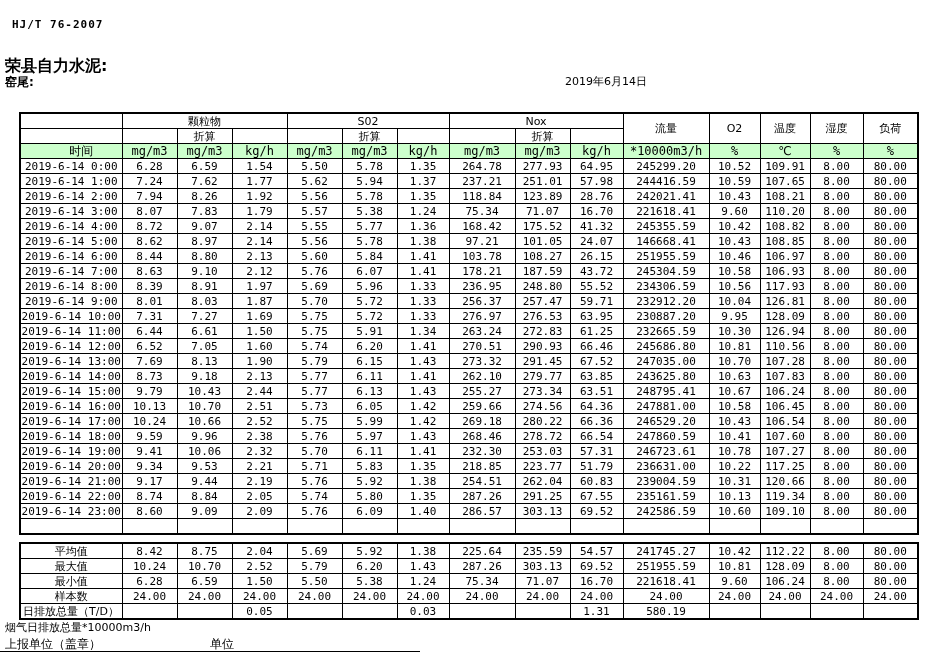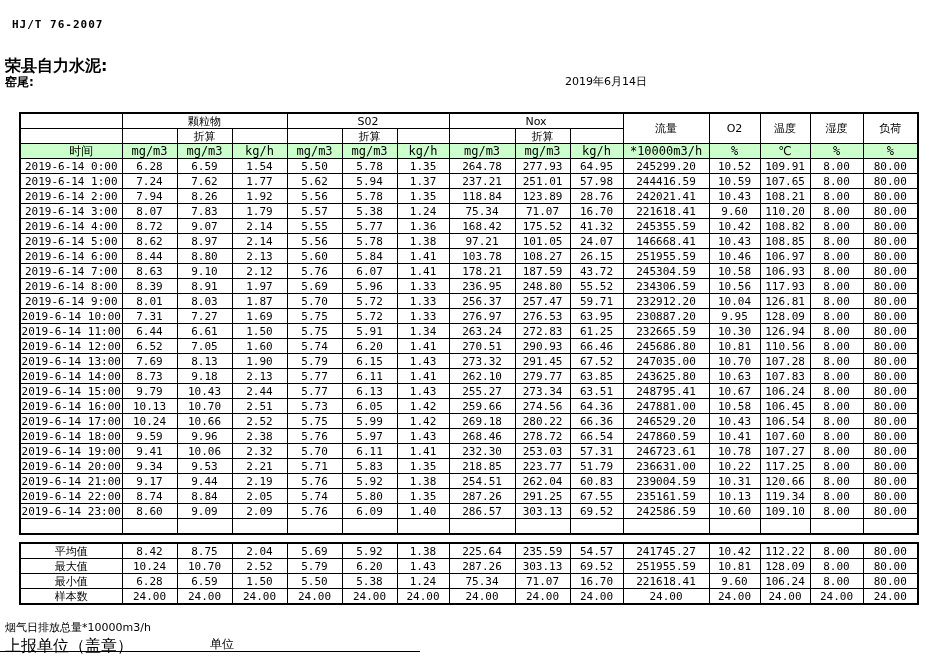--- a/index.html
+++ b/index.html
@@ -16,21 +16,21 @@
   table.main td{border:1px solid #000;height:14px;line-height:13px;padding:0;font-size:11px;overflow:hidden;white-space:nowrap;text-align:center;}
   td.grp{font-size:12px;}
   tr.units td{background:#ccffcc;font-size:12px;font-family:"DejaVu Sans Mono","DejaVu Sans",monospace;}
   tr.units td.thdr{font-size:12px;font-family:"DejaVu Sans",sans-serif;padding-left:20px;}
   td.time{text-align:right;padding-right:4px;font-family:"DejaVu Sans Mono","DejaVu Sans",monospace;}
   td.num{text-align:center;font-family:"DejaVu Sans Mono","DejaVu Sans",monospace;}
   td.slabel{text-align:right;padding-right:3px;font-size:12px;}
   td.slabel.left{text-align:left;padding-left:2px;font-size:11px;}
   .flow-note{position:absolute;left:5px;top:620px;font-size:11px;}
   .sign-row{position:absolute;left:0;top:634px;width:420px;height:17px;border-bottom:1px solid #000;}
-  .sign-row .lab1{position:absolute;left:5px;top:2px;font-size:16px;}
+  .sign-row .lab1{position:absolute;left:5px;top:2px;font-size:12px;}
   .sign-row .lab2{position:absolute;left:210px;top:2px;font-size:12px;}
 </style>
 </head>
 <body>
 
 <div class="page">
   <div class="doc-code">HJ/T  76-2007</div>
   <div class="company">荣县自力水泥:</div>
   <div class="station">窑尾:</div>
   <div class="date">2019年6月14日</div>
@@ -604,20 +604,37 @@
           <td class="num">24.00</td>
           <td class="num">24.00</td>
           <td class="num">24.00</td>
           <td class="num">24.00</td>
           <td class="num">24.00</td>
           <td class="num">24.00</td>
           <td class="num">24.00</td>
           <td class="num">24.00</td>
           <td class="num">24.00</td>
         </tr>
+        <tr>
+          <td class="slabel left">日排放总量（T/D）</td>
+          <td class="num"></td>
+          <td class="num"></td>
+          <td class="num">0.05</td>
+          <td class="num"></td>
+          <td class="num"></td>
+          <td class="num">0.03</td>
+          <td class="num"></td>
+          <td class="num"></td>
+          <td class="num">1.31</td>
+          <td class="num">580.19</td>
+          <td class="num"></td>
+          <td class="num"></td>
+          <td class="num"></td>
+          <td class="num"></td>
+        </tr>
       </tbody>
   </table>
 
   <div class="flow-note">烟气日排放总量*10000m3/h</div>
   <div class="sign-row">
     <span class="lab1">上报单位（盖章）</span>
     <span class="lab2">单位</span>
   </div>
 </div>
 

